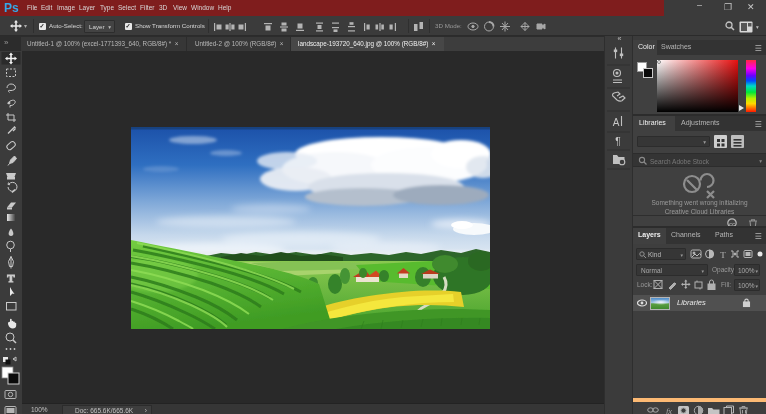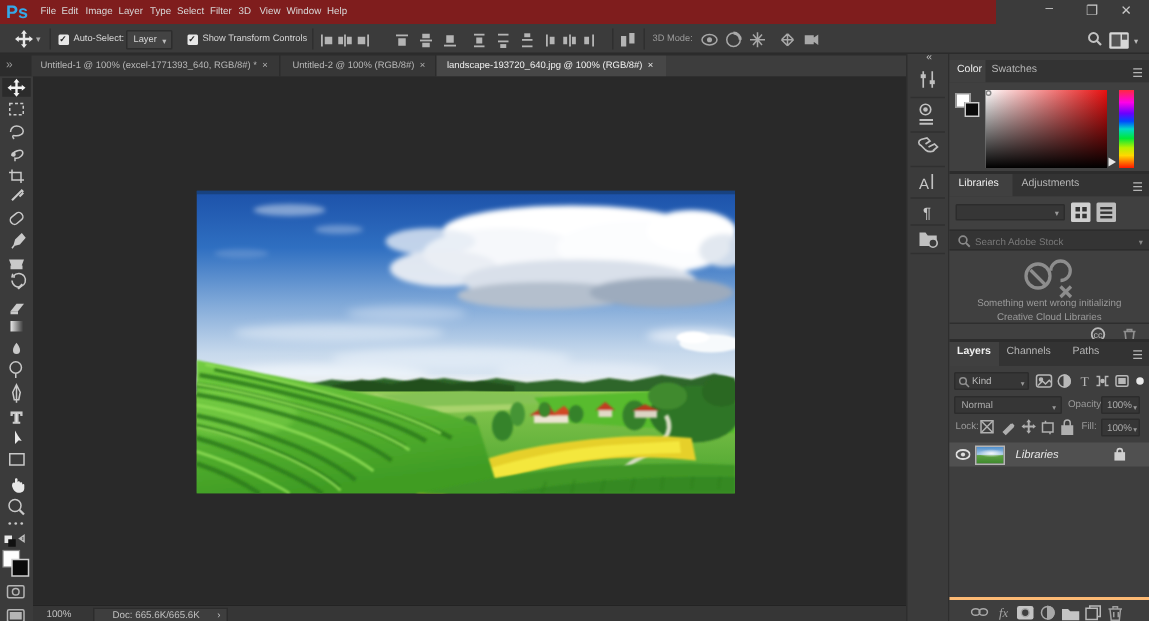--- a/index.html
+++ b/index.html
@@ -546,21 +546,21 @@
         <div class="abs" style="left:17px;top:1.5px;width:20px;height:13px;background:radial-gradient(ellipse 70% 35% at 55% 38%, #f4f7fa 0%, rgba(244,247,250,0) 70%),linear-gradient(to bottom,#4f8ecb 0%,#a6c8e6 45%,#5da043 52%,#3f8a2e 100%);border:1px solid #b5b5b5"></div>
         <span style="position:absolute;left:44px;top:3px;color:#e8e8e8;font-size:7.5px;font-style:italic">Libraries</span>
         <svg width="9" height="10" style="position:absolute;right:15px;top:3px">
             <g fill="none" stroke="#d0d0d0" stroke-width="1.1">
               <rect x="1.5" y="4" width="6" height="4.5" fill="#d0d0d0"></rect>
               <path d="M2.8 4 v-1.2 a1.7 1.7 0 0 1 3.4 0 V4"></path>
             </g>
           </svg>
       </div>
 
-      <div class="abs" style="left:0;top:154px;width:133px;height:16px;border-top:2px solid #fdba74">
+      <div class="abs" style="left:0;top:154px;width:133px;height:16px;border-top:4px solid #fdba74">
         <svg width="110" height="12" viewBox="0 0 110 12" style="position:absolute;left:14px;top:3px">
           <g stroke="#a8a8a8" fill="none" stroke-width="1">
             <ellipse cx="3.5" cy="5" rx="2.8" ry="2.2"></ellipse>
               <ellipse cx="8.5" cy="5" rx="2.8" ry="2.2"></ellipse>
             <text x="19" y="8.5" font-size="8.5" font-style="italic" fill="#a8a8a8" stroke="none" font-family="Liberation Serif">fx</text>
             <rect x="31" y="1" width="11" height="9" rx="1.5" fill="#c4c4c4" stroke="none"></rect>
               <circle cx="36.5" cy="5.5" r="2.6" fill="#3e3e3e"></circle>
             <circle cx="51.5" cy="5.5" r="4.2"></circle>
               <path d="M51.5 1.3 a4.2 4.2 0 0 1 0 8.4 Z" fill="#a8a8a8"></path>
             <path d="M61 3 h4 l1.5 1.5 h6 v6 h-11.5 Z" fill="#c4c4c4" stroke="none"></path>

